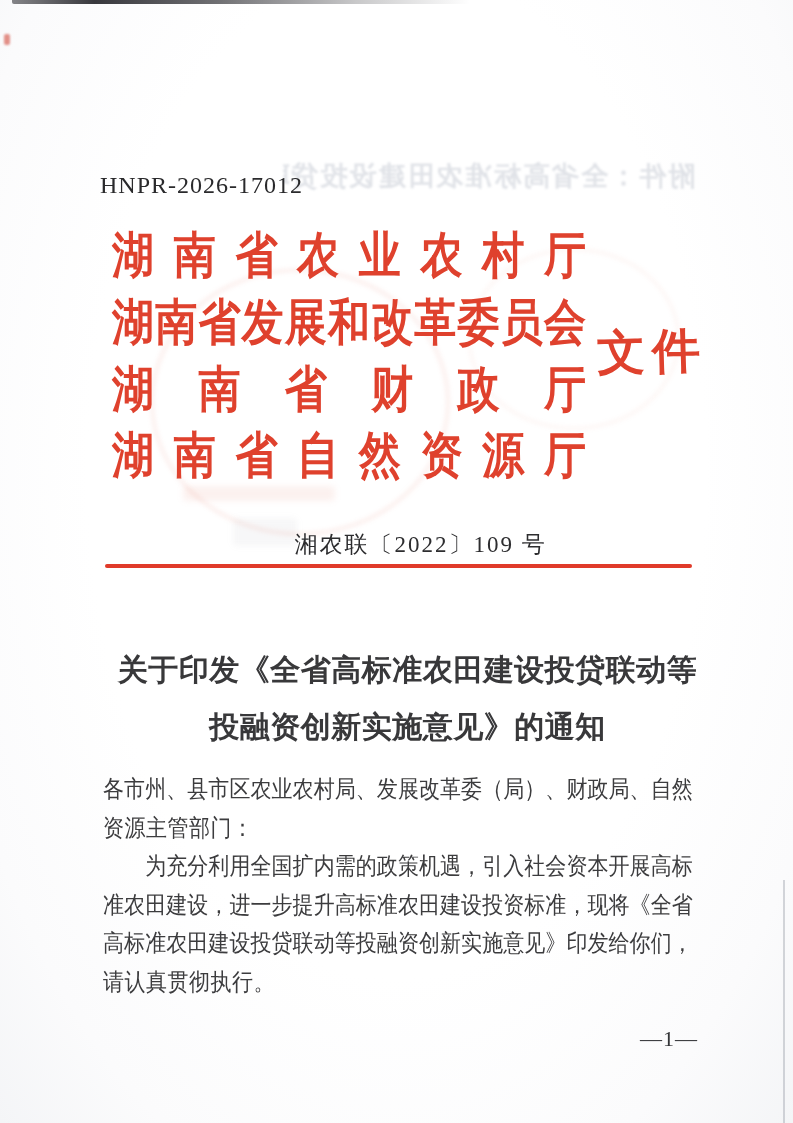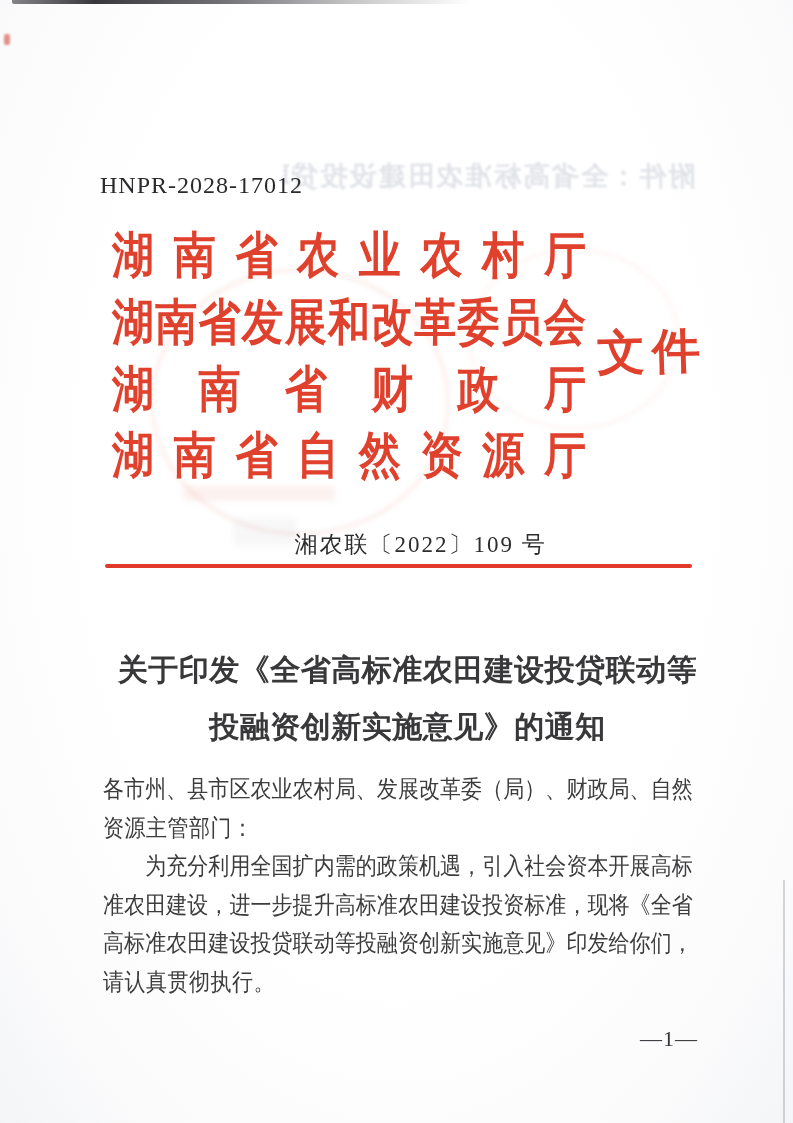--- a/index.html
+++ b/index.html
@@ -118,21 +118,21 @@
 
   <div class="top-edge"></div>
   <div class="edge-dot"></div>
   <div class="right-edge"></div>
   <div class="bleed-top">附件：全省高标准农田建设投贷联动等投融资创新实施</div>
   <div class="seal-bleed-1"></div>
   <div class="seal-bleed-2"></div>
   <div class="seal-smudge"></div>
   <div class="gray-smudge"></div>
 
-  <div class="doc-code">HNPR-2028-17012</div>
+  <div class="doc-code">HNPR-2026-17012</div>
 
   <div class="issuer-line issuer-1">
       <span>湖</span>
       <span>南</span>
       <span>省</span>
       <span>农</span>
       <span>业</span>
       <span>农</span>
       <span>村</span>
       <span>厅</span>

